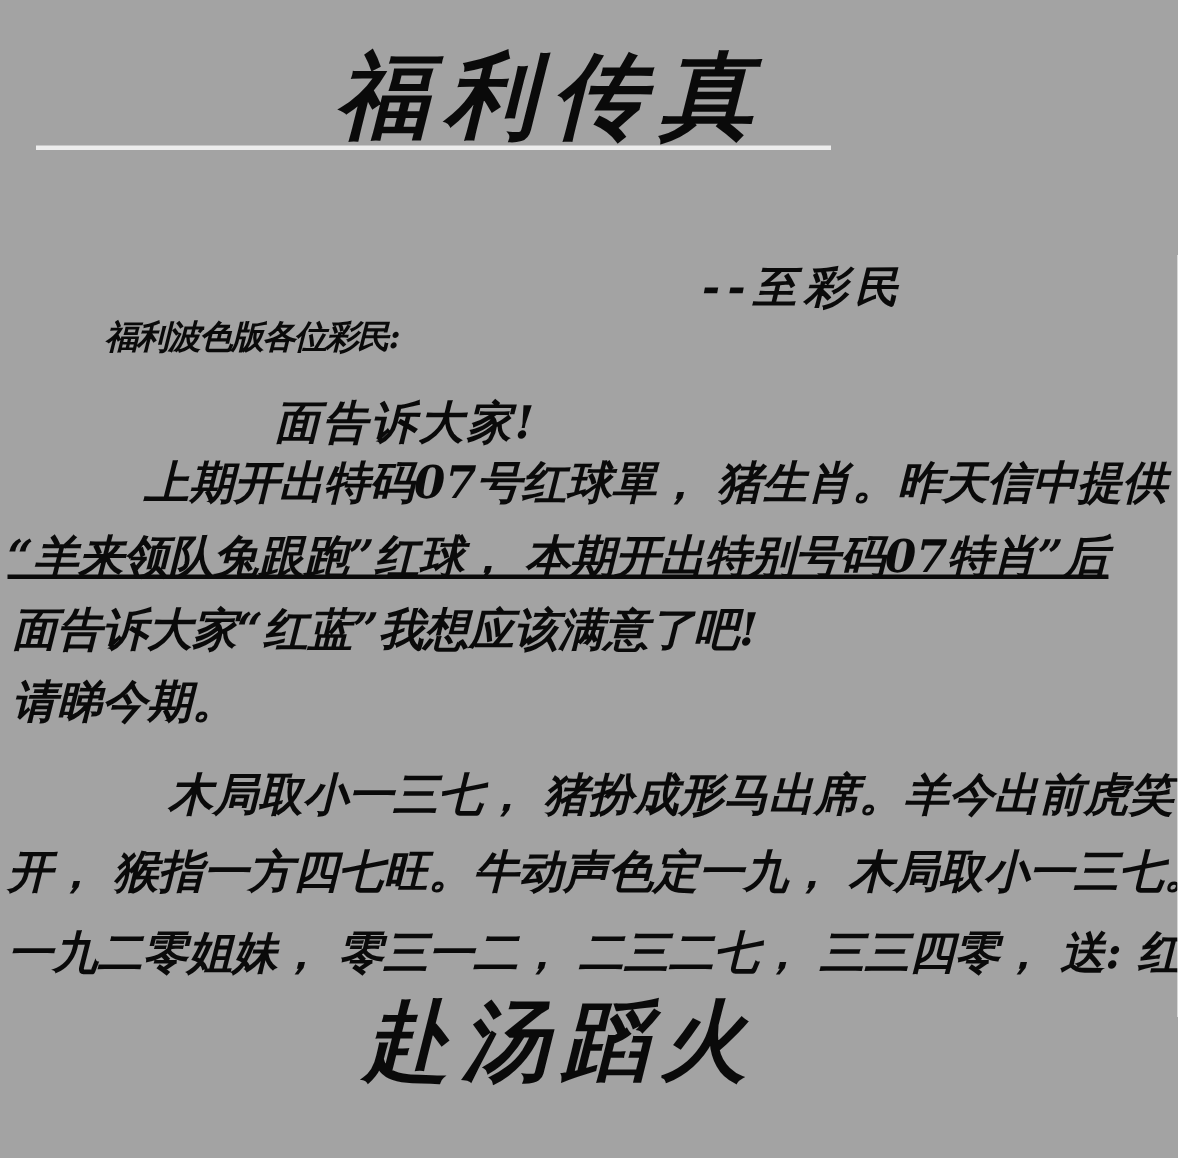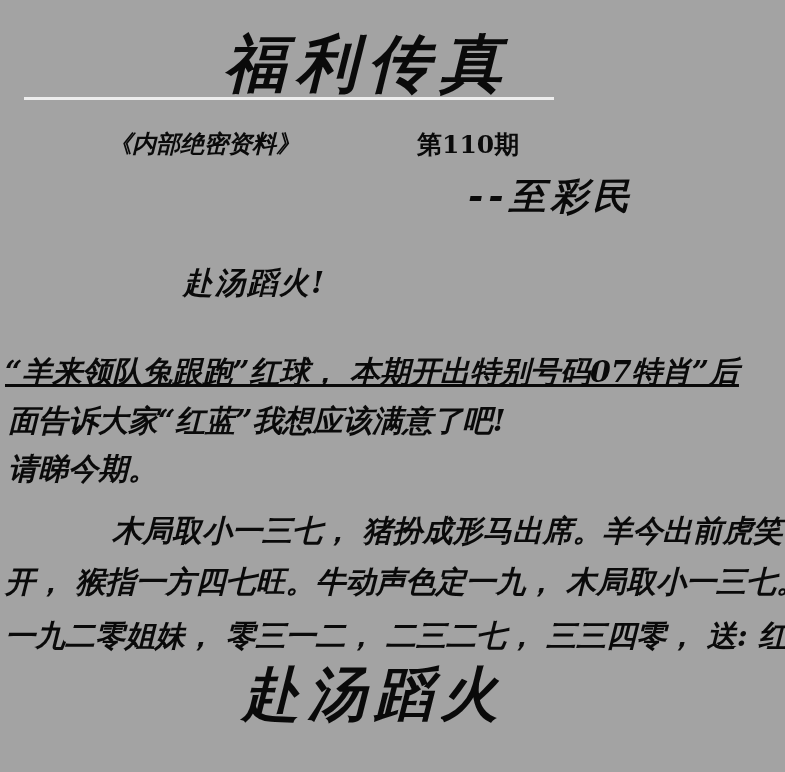--- a/index.html
+++ b/index.html
@@ -46,21 +46,21 @@
     top: 130px;
     font-size: 25px;
     font-weight: 700;
     line-height: 1.2;
     white-space: nowrap;
   }
   .attribution {
     position: absolute;
     left: 468px;
     top: 176px;
-    font-size: 37px;
+    font-size: 29px;
     letter-spacing: 5px;
     line-height: 1.1;
     white-space: nowrap;
   }
   .salutation {
     position: absolute;
     left: 70px;
     top: 212px;
     font-size: 22px;
     letter-spacing: -1px;
@@ -103,29 +103,29 @@
 </style>
 </head>
 <body>
 
 <div class="page">
 
   <div class="divider"></div>
 
   <div class="doc-title script">福利传真</div>
 
-  <div class="classification script">《内部绝密资料》</div>
 
-  <div class="issue">第110期</div>
 
   <div class="attribution script">--至彩民</div>
 
+  <div class="salutation script">福利波色版各位彩民:</div>
 
-  <div class="greeting script">赴汤蹈火!</div>
+  <div class="greeting script">面告诉大家!</div>
 
+  <div class="body-line p1-l1">上期开出特码07号红球單， 猪生肖。昨天信中提供</div>
 
   <div class="body-line p1-l2">“羊来领队兔跟跑”红球， 本期开出特别号码07特肖”后</div>
 
   <div class="body-line p1-l3">面告诉大家“红蓝”我想应该满意了吧!</div>
 
   <div class="body-line p1-l4">请睇今期。</div>
 
   <div class="body-line p2-l1">木局取小一三七， 猪扮成形马出席。羊今出前虎笑</div>
 
   <div class="body-line p2-l2">开， 猴指一方四七旺。牛动声色定一九， 木局取小一三七。</div>

